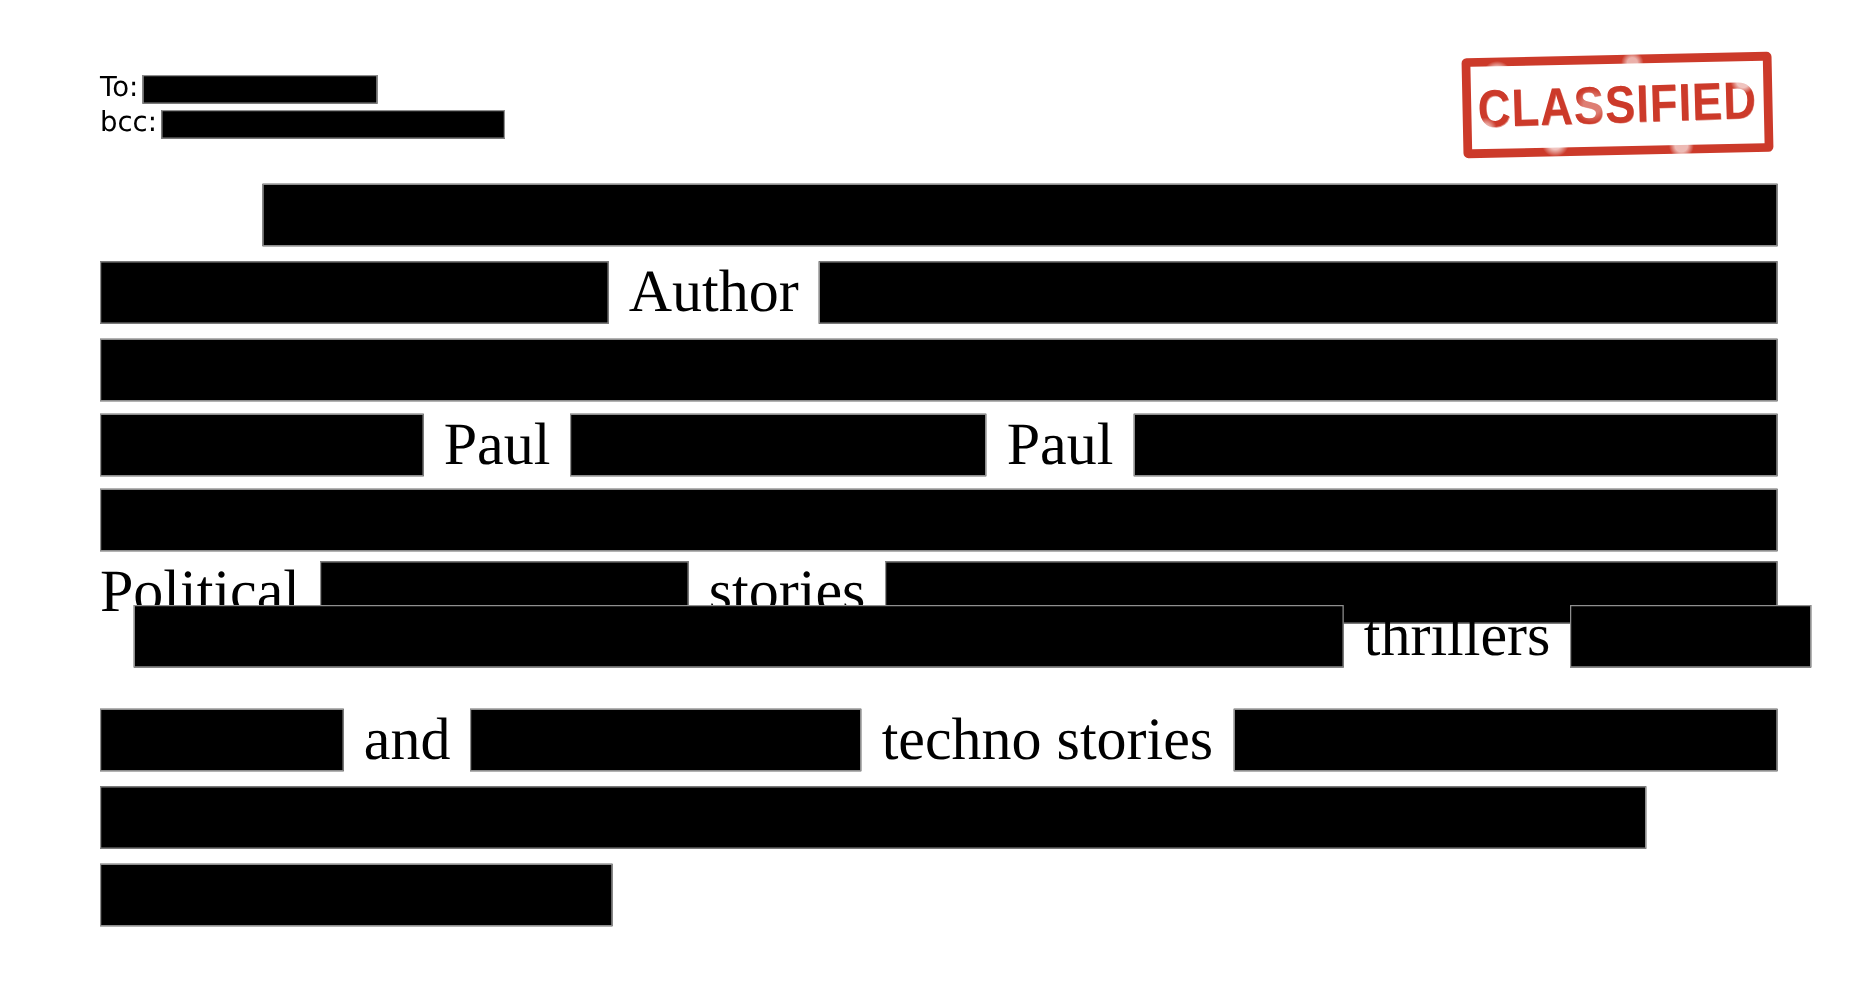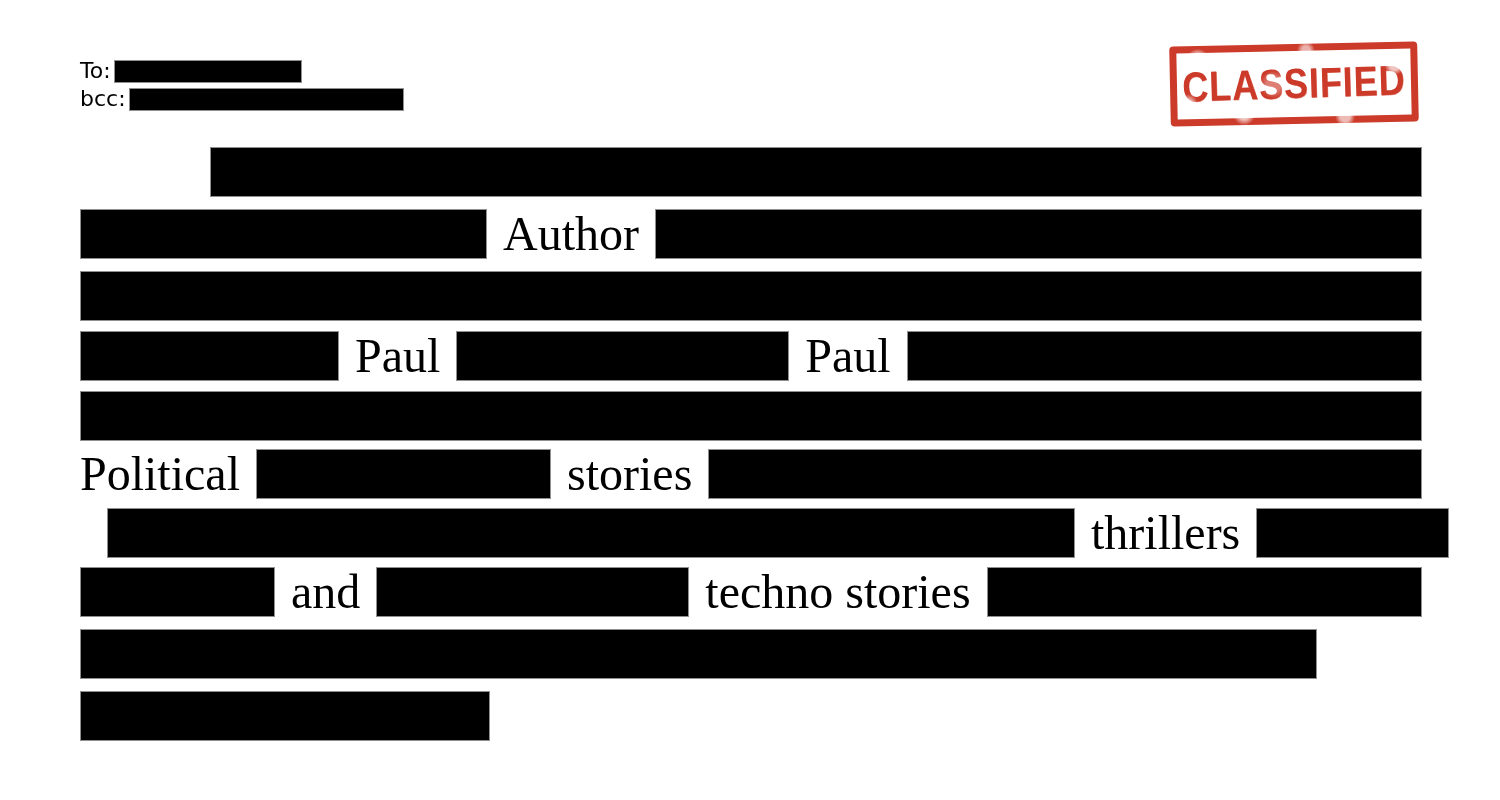--- a/index.html
+++ b/index.html
@@ -136,21 +136,21 @@
       </div>
       <div class="row" style="top: 391px;">
         <span class="seg-bar fill"></span>
       </div>
       <div class="row" style="top: 449px;">
         <span class="seg-text flush-left">Political</span>
         <span class="seg-bar" style="width: 295px;"></span>
         <span class="seg-text">stories</span>
         <span class="seg-bar fill"></span>
       </div>
-      <div class="row" style="top: 508px; padding-left: 27px;">
+      <div class="row" style="top: 484px; padding-left: 27px;">
         <span class="seg-bar" style="width: 968px;"></span>
         <span class="seg-text">thrillers</span>
         <span class="seg-bar fill"></span>
       </div>
       <div class="row" style="top: 567px;">
         <span class="seg-bar" style="width: 195px;"></span>
         <span class="seg-text">and</span>
         <span class="seg-bar" style="width: 313px;"></span>
         <span class="seg-text">techno stories</span>
         <span class="seg-bar fill"></span>

